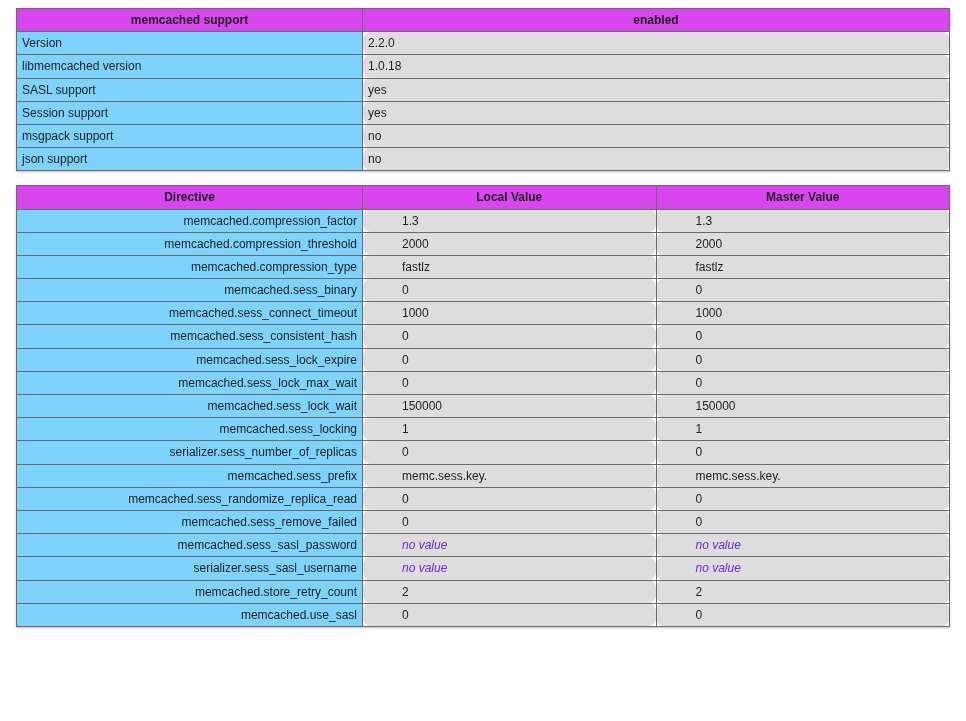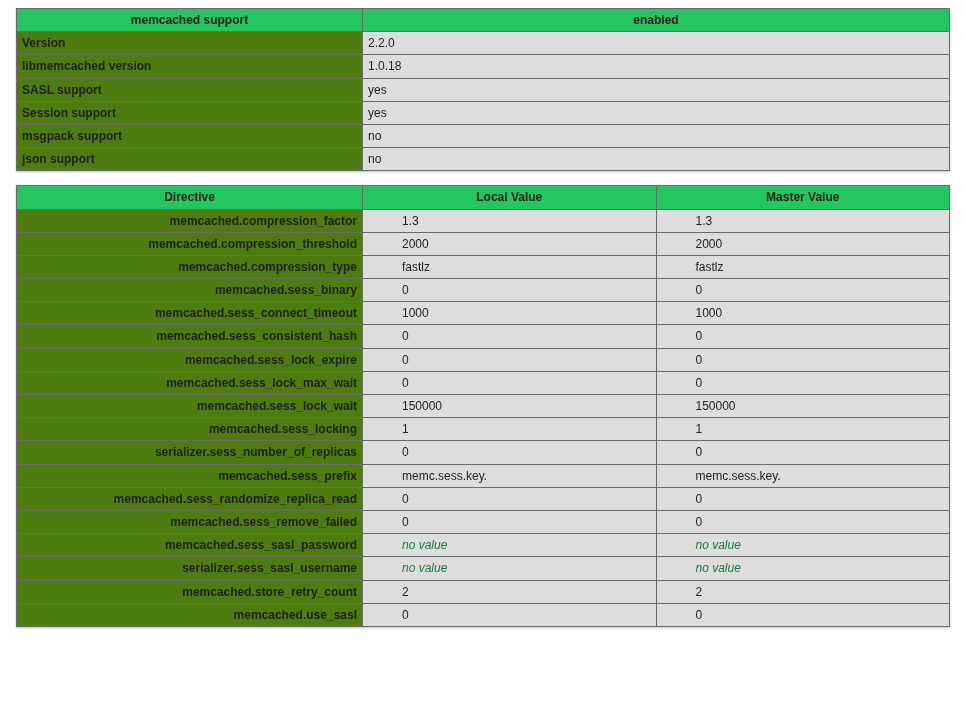--- a/index.html
+++ b/index.html
@@ -30,34 +30,35 @@
   table.phpinfo th,
   table.phpinfo td {
     border: 1px solid #6b6b6b;
     padding: 3px 5px;
     text-align: left;
     vertical-align: middle;
     font-size: 12px;
     line-height: 1.35;
   }
   table.phpinfo th {
-    background: #22c55e;
+    background: #d946ef;
     font-weight: bold;
     text-align: center;
   }
   td.e {
-    background: #4d7c0f;
-    font-weight: bold;
+    background: #7dd3fc;
+    font-weight: normal;
     width: 335px;
   }
   td.v {
     background: #dddddd;
+    border-radius: 8px;
   }
   td.v .novalue {
-    color: #15803d;
+    color: #6d28d9;
     font-style: italic;
   }
   
   table.directives td.e { width: 335px; text-align: right; }
   table.directives td.v { width: auto; padding-left: 39px; }
 </style>
 </head>
 <body>
 
 <div class="wrap">

